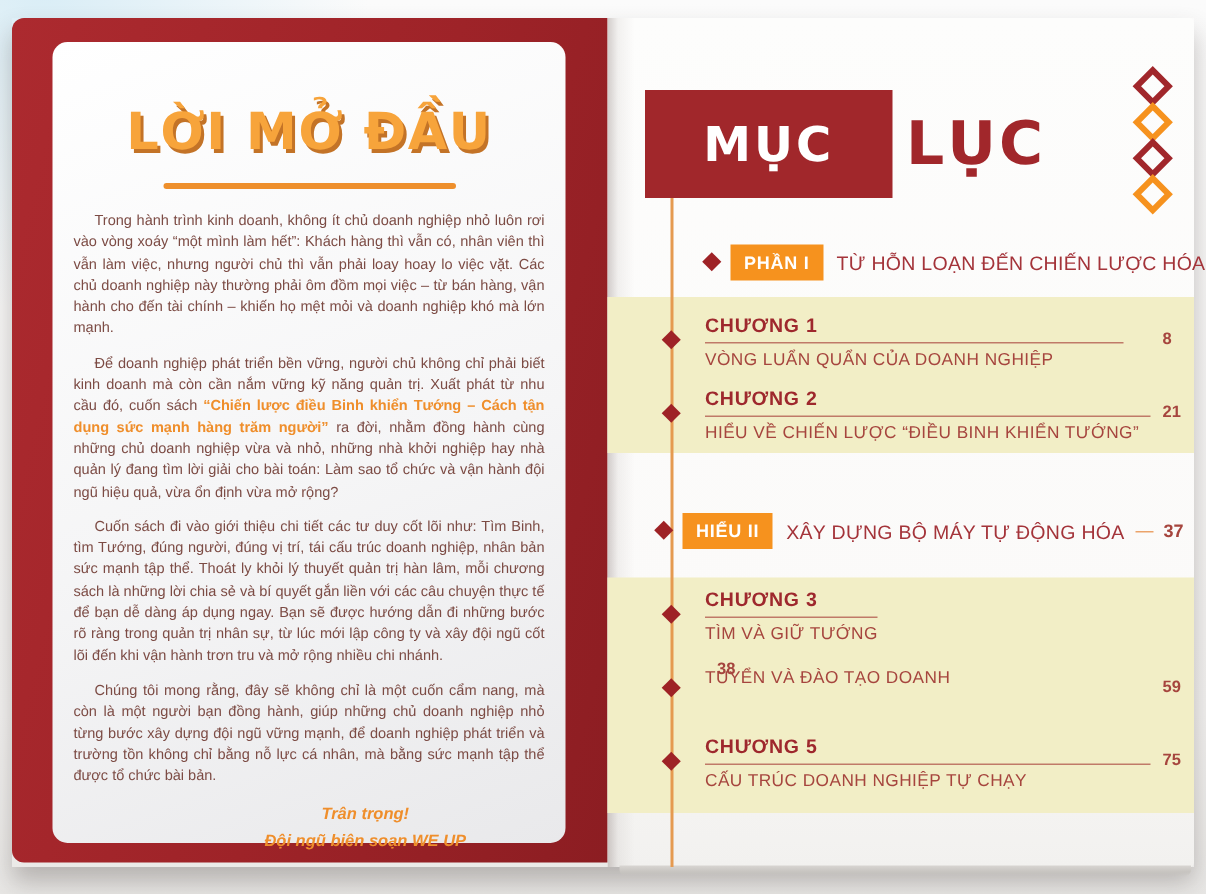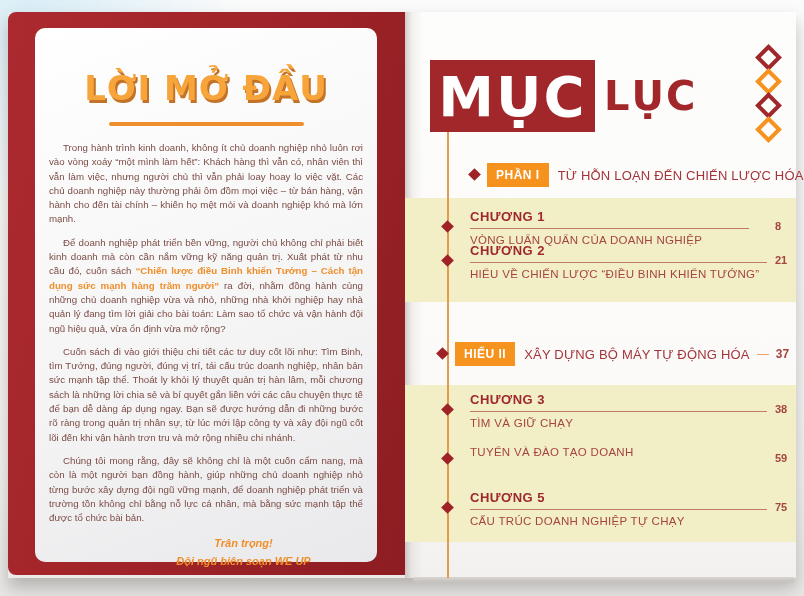--- a/index.html
+++ b/index.html
@@ -39,21 +39,21 @@
   .page-edge{position:absolute;left:8px;right:2px;bottom:-6px;height:7px;
     background:linear-gradient(180deg,#d8d5d2 0%,#c7c4c0 60%,rgba(199,196,192,0) 100%);
     border-radius:0 0 4px 4px;}
   .toc-band{position:absolute;left:0;width:100%;background:#F2EEC6;z-index:1;}
   .band-1{top:186px;height:104px;}
   .band-2{top:373px;height:157px;}
   .toc-vline{position:absolute;left:42px;top:120px;width:2px;height:446px;background:#E59A50;z-index:2;}
   .toc-header{position:absolute;left:25px;top:48px;display:flex;align-items:center;z-index:3;}
   .toc-title-box{width:165px;height:72px;background:#A1272B;display:flex;align-items:center;justify-content:center;}
   .toc-title-boxed{font-family:"DejaVu Sans","Liberation Sans",sans-serif;
-    font-size:56px;font-weight:800;letter-spacing:2px;color:#ffffff;}
+    font-size:32px;font-weight:800;letter-spacing:2px;color:#ffffff;}
   .toc-title-plain{font-family:"DejaVu Sans","Liberation Sans",sans-serif;
     font-size:40px;font-weight:800;letter-spacing:2px;color:#A1272B;margin-left:9px;}
   .diamond-col{position:absolute;left:351px;top:33px;z-index:3;}
   .dmd-cell{width:24px;height:24px;display:flex;align-items:center;justify-content:center;}
   .dmd{width:11px;height:11px;border:4px solid #A1272B;transform:rotate(45deg);background:transparent;}
   .dmd.orange{border-color:#F6921E;}
   .toc-entry{position:absolute;z-index:3;}
   .bullet{position:absolute;width:9px;height:9px;background:#9E2226;transform:rotate(45deg);}
   
   .part{left:50px;width:336px;display:flex;align-items:center;}
@@ -131,42 +131,42 @@
 
     <div class="toc-entry chapter" style="top:197px;gap:18px;">
       <span class="bullet"></span>
       <div class="ch-main">
         <div class="ch-title">CHƯƠNG 1</div>
         <div class="ch-sub">VÒNG LUẨN QUẨN CỦA DOANH NGHIỆP</div>
       </div>
       <div class="ch-page">8</div>
     </div>
 
-    <div class="toc-entry chapter" style="top:231px;justify-content:space-between;">
+    <div class="toc-entry chapter" style="top:246px;justify-content:space-between;">
       <span class="bullet"></span>
       <div class="ch-main">
         <div class="ch-title">CHƯƠNG 2</div>
         <div class="ch-sub">HIỂU VỀ CHIẾN LƯỢC “ĐIỀU BINH KHIỂN TƯỚNG”</div>
       </div>
       <div class="ch-page">21</div>
     </div>
 
     <div class="toc-entry part" style="top:330px;">
       <span class="bullet"></span>
       <span class="part-badge">HIỂU II</span>
       <span class="part-title">XÂY DỰNG BỘ MÁY TỰ ĐỘNG HÓA</span>
       <span class="part-line"></span>
       <span class="part-page">37</span>
     </div>
 
-    <div class="toc-entry chapter" style="top:380px;">
+    <div class="toc-entry chapter" style="top:380px;flex-direction:column;">
       <span class="bullet"></span>
       <div class="ch-main">
         <div class="ch-title">CHƯƠNG 3</div>
-        <div class="ch-sub">TÌM VÀ GIỮ CHẠY</div>
+        <div class="ch-sub">TÌM VÀ GIỮ TƯỚNG</div>
       </div>
       <div class="ch-page">38</div>
     </div>
 
     <div class="toc-entry chapter" style="top:429px;">
       <span class="bullet"></span>
       <div class="ch-main">
         <div class="ch-sub">TUYỂN VÀ ĐÀO TẠO DOANH</div>
       </div>
       <div class="ch-page">59</div>

